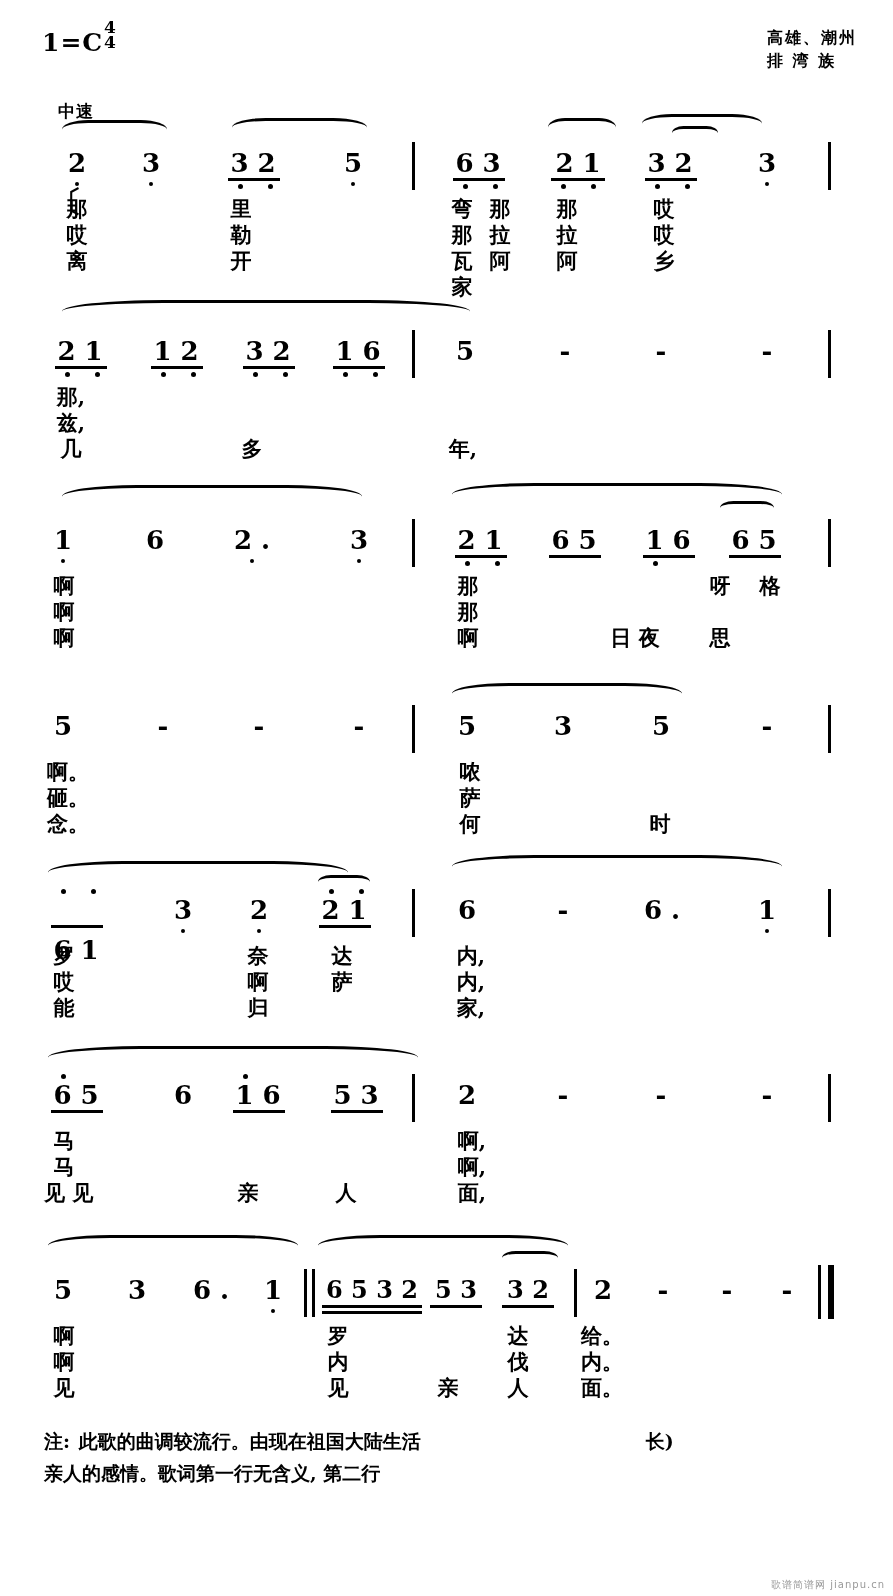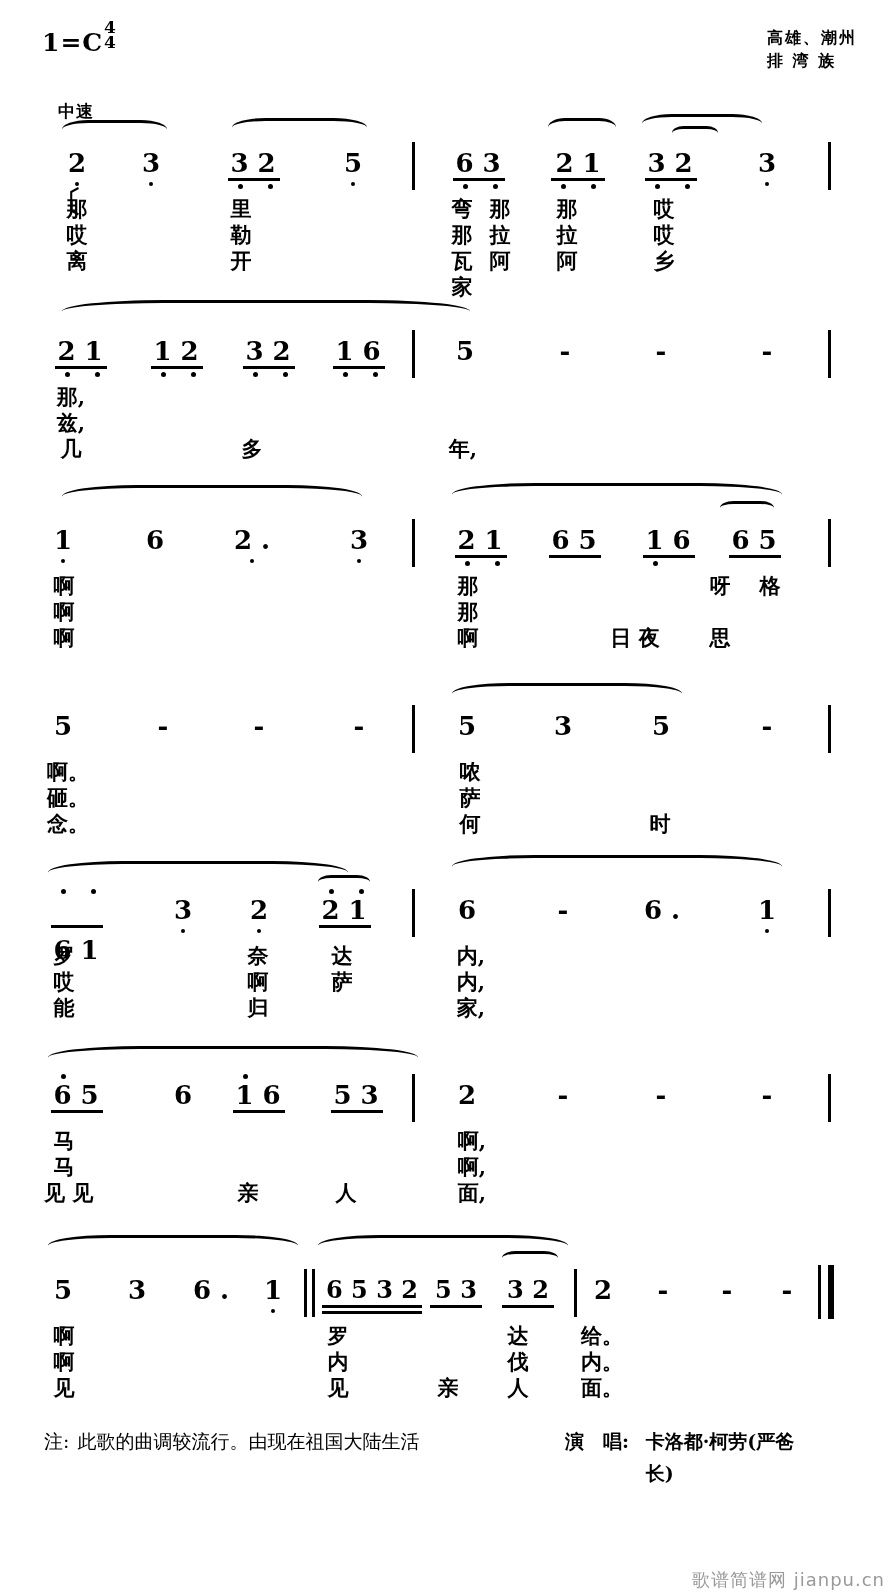--- a/index.html
+++ b/index.html
@@ -83,35 +83,35 @@
     font-family:"DejaVu Serif",serif;
     font-weight:bold;font-size:21px;
     text-align:center;white-space:nowrap;
   }
   .lyr span{display:block;line-height:26px;}
 
   
   .notes{
     position:absolute;left:44px;top:1425px;width:500px;
     font-family:"DejaVu Serif",serif;
-    font-weight:normal;font-size:19px;line-height:32px;
+    font-weight:bold;font-size:19px;line-height:32px;
     letter-spacing:0px;
   }
   .notes .label{margin-right:2px;}
   .credits2{
     position:absolute;left:565px;top:1425px;width:300px;
     font-family:"DejaVu Serif",serif;
     font-weight:bold;font-size:19px;line-height:32px;
   }
   .credits2 .row{display:block;}
   .credits2 .k{display:inline-block;width:74px;}
   .watermark{
     position:absolute;right:8px;bottom:4px;
     font-family:"DejaVu Sans",sans-serif;
-    font-size:18px;color:#999;letter-spacing:1px;
+    font-size:10px;color:#999;letter-spacing:1px;
   }
   .dotmark{position:absolute;width:5px;height:5px;background:#000;border-radius:50%;}
 </style>
 </head>
 <body>
 
 <div class="sheet">
 
   <div class="key">1=C</div>
   <div class="meter">
@@ -461,27 +461,24 @@
       <span>内。</span>
       <span>面。</span>
     </div>
   </div>
 
   <div class="notes">
     <div>
       <span class="label">注:</span>
       <span>此歌的曲调较流行。由现在祖国大陆生活</span>
     </div>
+    <div>亲人的感情。歌词第一行无含义, 第二行</div>
   </div>
 
   <div class="credits2">
-    <span class="row">
-      <span class="k">演　唱:</span>
-      <span>卡洛都·柯劳(严爸</span>
-    </span>
     <span class="row">
       <span class="k"></span>
       <span>长)</span>
     </span>
   </div>
 
   <div class="watermark">歌谱简谱网 jianpu.cn</div>
 </div>
 
 </body></html>

